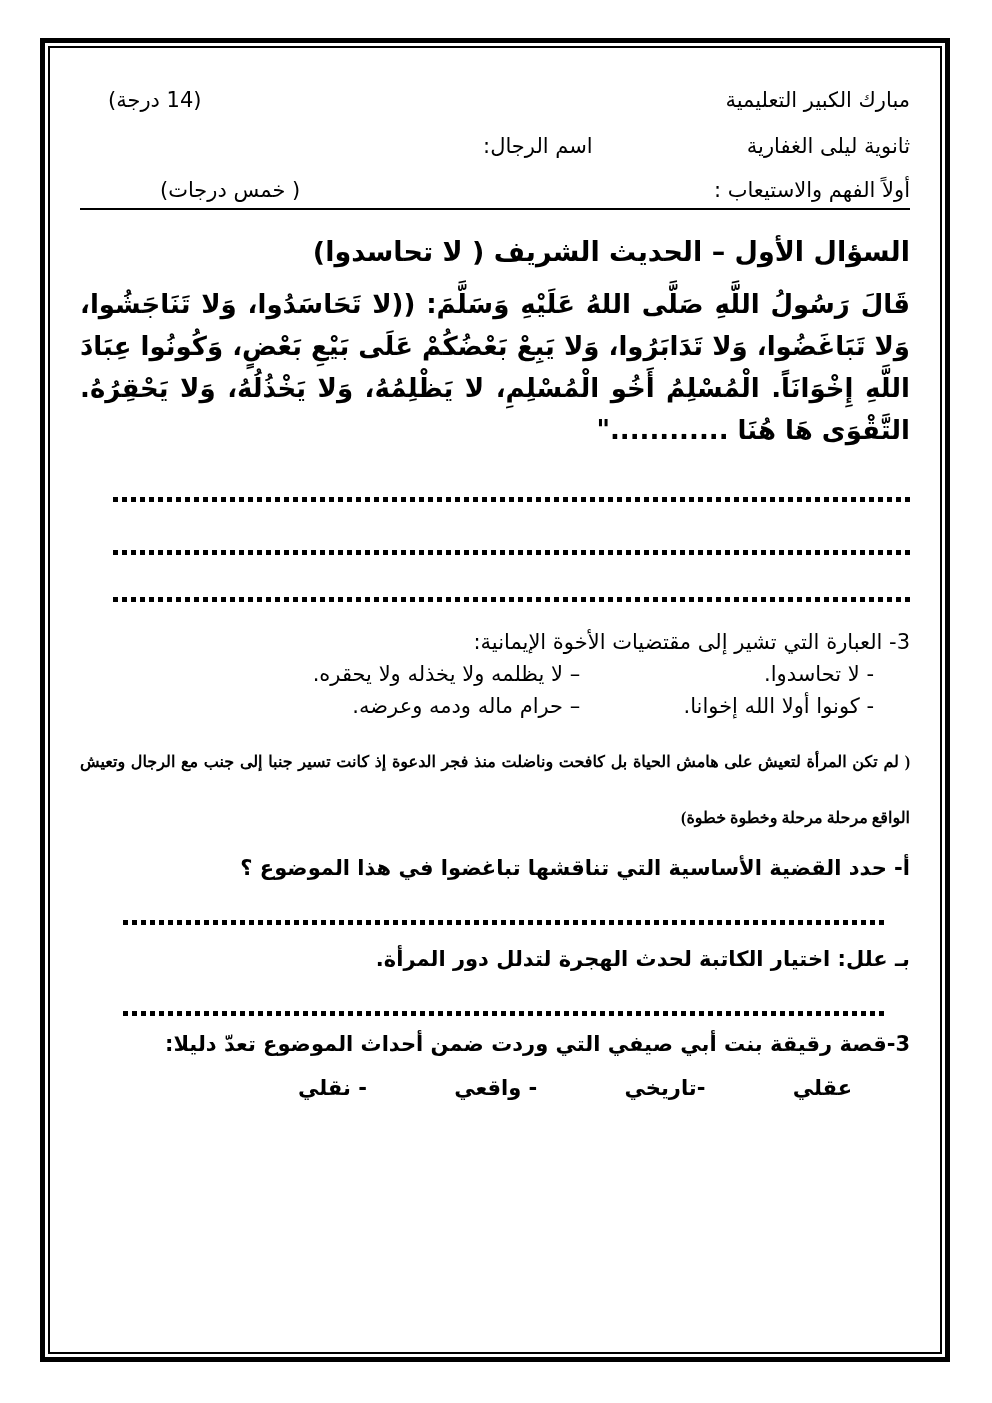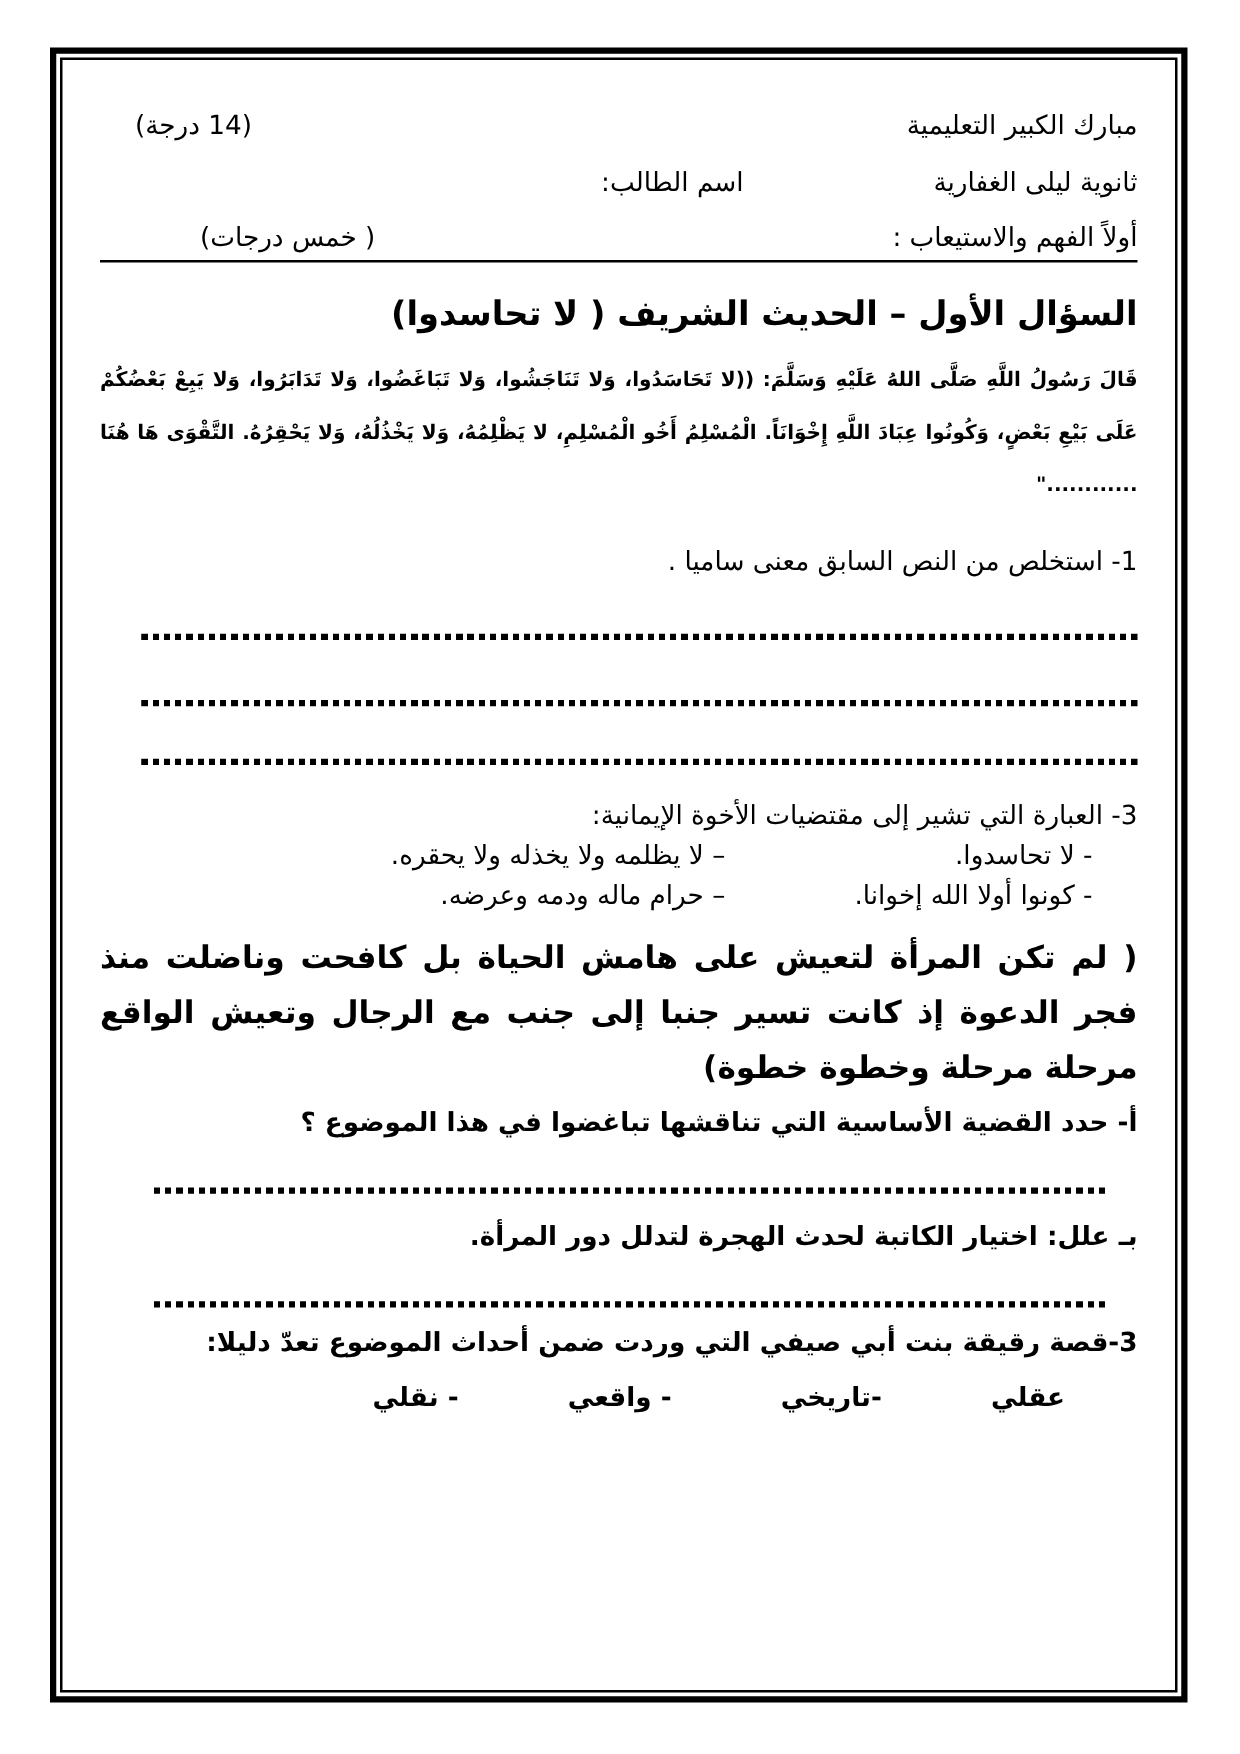--- a/index.html
+++ b/index.html
@@ -33,21 +33,21 @@
   .sec-line {
     margin-top: 20px;
     padding-bottom: 6px;
     border-bottom: 2px solid #000;
     font-size: 21px;
   }
   .sec-line .marks-left { margin-left: 80px; }
   .q-title { margin-top: 26px; font-size: 27px; font-weight: bold; }
   .hadith {
     margin-top: 16px;
-    font-size: 16px;
+    font-size: 26px;
     font-weight: bold;
     line-height: 42px;
     text-align: justify;
   }
   .item { font-size: 21px; }
   .item.bold { font-weight: bold; }
   .i1 { margin-top: 28px; }
   .dots {
     height: 5px;
     background-image: repeating-linear-gradient(to left, #000 0 5px, transparent 5px 9px);
@@ -60,24 +60,25 @@
   .optgrid {
     display: grid;
     grid-template-columns: 37% 63%;
     margin-top: 8px;
     font-size: 21px;
     padding-right: 36px;
   }
   .q2-title { margin-top: 64px; }
   .passage {
     margin-top: 16px;
-    font-size: 25px;
+    font-size: 16px;
     font-weight: bold;
-    line-height: 44px;
+    line-height: 56px;
     text-align: justify;
+    font-family: Liberation Serif, serif;
   }
   .ia { margin-top: 10px; }
   .d4 { margin-top: 40px; width: 92%; margin-right: 26px; }
   .ib { margin-top: 22px; }
   .d5 { margin-top: 40px; width: 92%; margin-right: 26px; }
   .i3b { margin-top: 16px; }
   .q2opts {
     display: flex;
     justify-content: space-between;
     margin: 20px 58px 0 218px;
@@ -93,34 +94,33 @@
 
     <div class="row hdr row1">
       <span class="right-group">
         <span>مبارك الكبير التعليمية</span>
       </span>
       <span class="marks">(14 درجة)</span>
     </div>
 
     <div class="row hdr row2">
       <span>ثانوية ليلى الغفارية</span>
-      <span>اسم الطالب:</span>
+      <span>اسم الرجال:</span>
       <span class="spacer"></span>
     </div>
 
     <div class="row sec-line">
       <span>أولاً  الفهم والاستيعاب :</span>
       <span class="marks-left">( خمس درجات)</span>
     </div>
 
     <div class="q-title">السؤال الأول –  الحديث الشريف ( لا تحاسدوا)</div>
 
     <div class="hadith">قَالَ رَسُولُ اللَّهِ صَلَّى اللهُ عَلَيْهِ وَسَلَّمَ: ((لا تَحَاسَدُوا، وَلا تَنَاجَشُوا، وَلا تَبَاغَضُوا، وَلا تَدَابَرُوا، وَلا يَبِعْ بَعْضُكُمْ عَلَى بَيْعِ بَعْضٍ، وَكُونُوا عِبَادَ اللَّهِ إِخْوَانَاً. الْمُسْلِمُ أَخُو الْمُسْلِمِ، لا يَظْلِمُهُ، وَلا يَخْذُلُهُ، وَلا يَحْقِرُهُ. التَّقْوَى هَا هُنَا ............"</div>
 
-    <div class="item i1">1- استخلص  من النص السابق معنى ساميا .</div>
     <div class="dots d1"></div>
 
     <div class="dots d2"></div>
     <div class="dots d3"></div>
 
     <div class="item i3">3- العبارة التي تشير إلى مقتضيات الأخوة الإيمانية:</div>
     <div class="optgrid">
       <span>-   لا تحاسدوا.</span>
       <span>– لا يظلمه ولا يخذله ولا يحقره.</span>
     </div>

